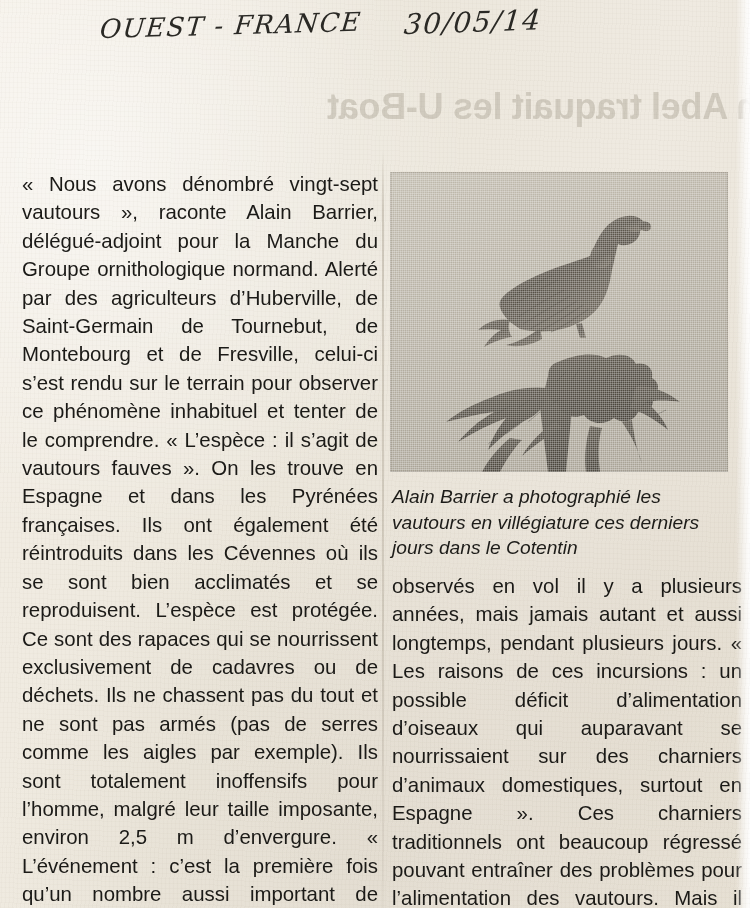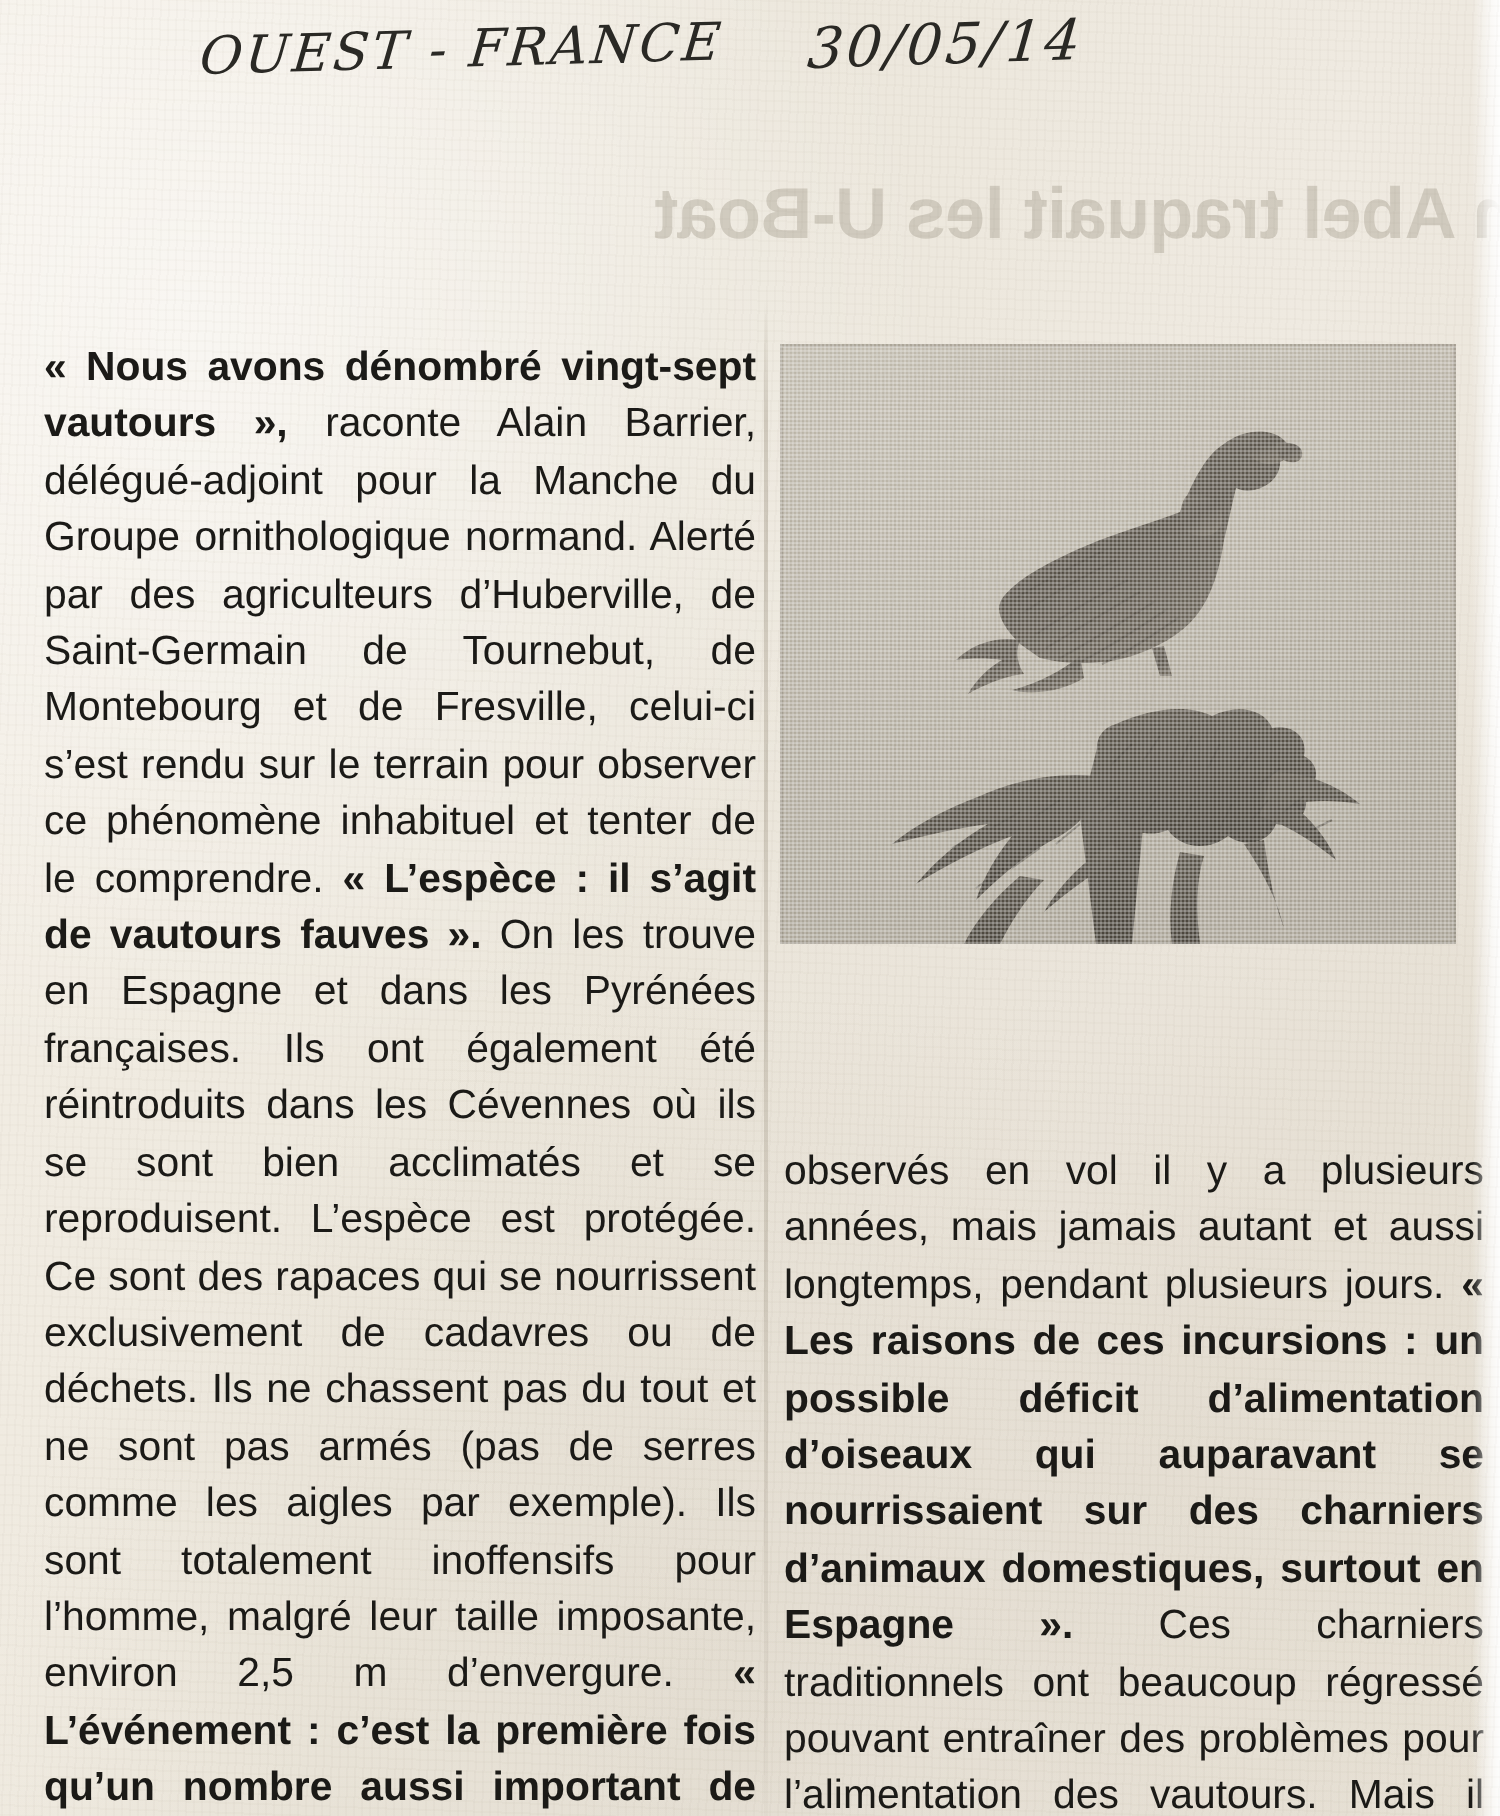--- a/index.html
+++ b/index.html
@@ -98,21 +98,21 @@
     left: 22px;
     top: 170px;
     width: 356px;
   }
   #col-right {
     left: 392px;
     top: 572px;
     width: 350px;
   }
   .col p { margin: 0; }
-  b { font-weight: 700; }
+  b { font-weight: 400; }
   
   #photo-wrap {
     position: absolute;
     left: 390px;
     top: 172px;
     width: 338px;
     height: 300px;
     z-index: 6;
     overflow: hidden;
     background: #b9b3a6;
@@ -286,20 +286,21 @@
                  M140 228 L128 236 M120 234 L106 242 M100 244 L86 252
                  M150 240 L138 250 M130 252 L116 262 M112 262 L98 272
                  M262 226 L252 234 M276 238 L264 244"></path>
       </g>
 
       <rect x="0" y="0" width="338" height="300" fill="none" stroke="rgba(120,112,98,0.25)" stroke-width="3"></rect>
     </svg>
     <div id="halftone"></div>
   </div>
 
+  <div id="caption">Alain Barrier a photographié les vautours en villégiature ces derniers jours dans le Cotentin</div>
 
   <div class="col" id="col-left">
     <p><b>« Nous avons dénombré vingt-sept vautours »,</b> raconte Alain Barrier, délégué-adjoint pour la Manche du Groupe ornithologique normand. Alerté par des agriculteurs d’Huberville, de Saint-Germain de Tournebut, de Montebourg et de Fresville, celui-ci s’est rendu sur le terrain pour observer ce phénomène inhabituel et tenter de le comprendre. <b>« L’espèce : il s’agit de vautours fauves ».</b> On les trouve en Espagne et dans les Pyrénées françaises. Ils ont également été réintroduits dans les Cévennes où ils se sont bien acclimatés et se reproduisent. L’espèce est protégée. Ce sont des rapaces qui se nourrissent exclusivement de cadavres ou de déchets. Ils ne chassent pas du tout et ne sont pas armés (pas de serres comme les aigles par exemple). Ils sont totalement inoffensifs pour l’homme, malgré leur taille imposante, environ 2,5 m d’envergure. <b>« L’événement : c’est la première fois qu’un nombre aussi important de vautours est observé en Normandie, et plus particulièrement dans le Cotentin ».</b></p>
 
   </div>
 
   <div class="col" id="col-right">
     <p>observés en vol il y a plusieurs années, mais jamais autant et aussi longtemps, pendant plusieurs jours. <b>« Les raisons de ces incursions : un possible déficit d’alimentation d’oiseaux qui auparavant se nourrissaient sur des charniers d’animaux domestiques, surtout en Espagne ».</b> Ces charniers traditionnels ont beaucoup régressé pouvant entraîner des problèmes pour l’alimentation des vautours. Mais il s’agit d’une hypothèse…</p>
   </div>
 

